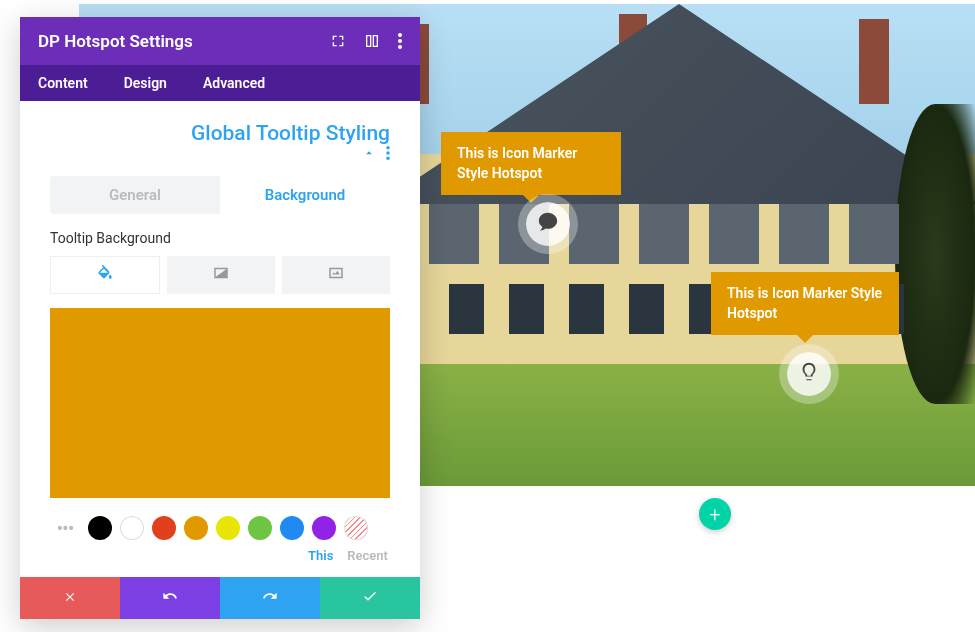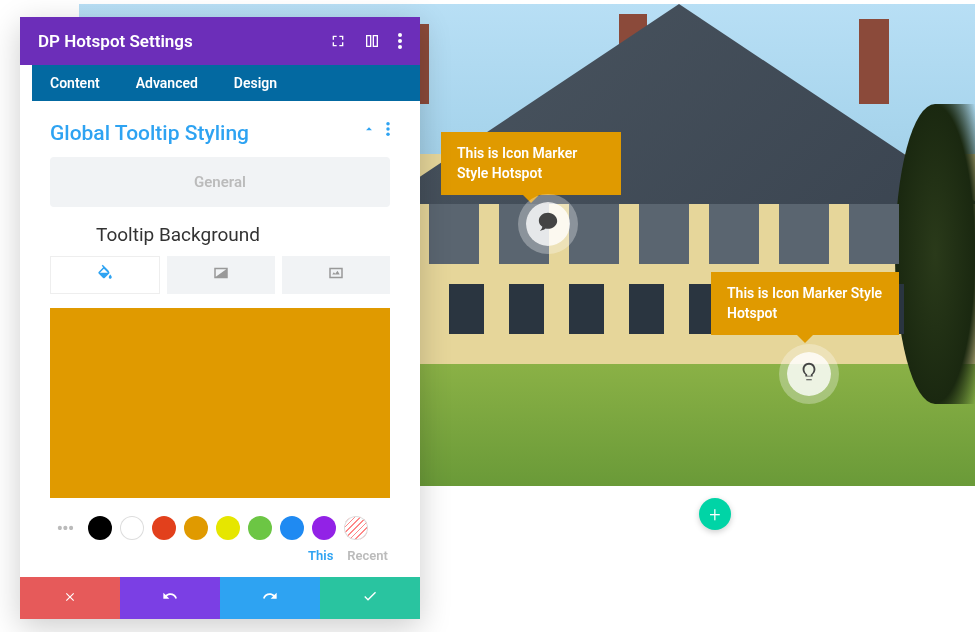--- a/index.html
+++ b/index.html
@@ -34,34 +34,34 @@
 
 .add-button { position: absolute; left: 620px; top: 498px; width: 32px; height: 32px; border-radius: 50%; background: #00d4a6; color: #fff; display: flex; align-items: center; justify-content: center; font-size: 20px; font-weight: 300; cursor: pointer; box-shadow: 0 2px 6px rgba(0,0,0,0.2); }
 
 .settings-panel { position: absolute; left: 20px; top: 17px; width: 400px; height: 602px; background: #fff; box-shadow: 0 8px 30px rgba(0,0,0,0.2); display: flex; flex-direction: column; }
 .panel-header { background: #6c2eb9; color: #fff; padding: 14px 18px; display: flex; align-items: center; justify-content: space-between; }
 .panel-title { font-size: 17px; font-weight: 600; }
 .header-icons { display: flex; gap: 18px; align-items: center; }
 .header-icons span { cursor: pointer; display: flex; }
 .header-icons svg { fill: #fff; }
 
-.panel-tabs { background: #0369a1; display: flex; margin-left: 12px; }
+.panel-tabs { background: #4c1d95; display: flex; }
 .panel-tab { padding: 10px 18px; color: #fff; font-size: 14px; font-weight: 600; cursor: pointer; }
 
 .panel-body { flex: 1; padding: 12px 30px 0 30px; overflow: hidden; }
-.section-header { display: flex; align-items: flex-start; justify-content: space-between; padding: 8px 0 12px 0; }
+.section-header { display: flex; align-items: flex-end; justify-content: space-between; padding: 8px 0 12px 0; flex-direction: column; }
 .section-title { color: #2ea3f2; font-size: 21px; font-weight: 500; }
 .section-actions { display: flex; gap: 10px; align-items: center; }
 .section-actions svg { fill: #2ea3f2; }
 
 .segment-toggle { display: flex; background: #f1f3f5; border-radius: 4px; margin-bottom: 16px; }
-.segment { flex: 1; text-align: center; padding: 16px 0; font-size: 15px; font-weight: 600; cursor: pointer; color: #bbb; }
+.segment { flex: 1; text-align: center; padding: 10px 0; font-size: 15px; font-weight: 600; cursor: pointer; color: #bbb; }
 .segment.active { color: #2ea3f2; background: #fff; }
 
-.field-label { font-size: 19px; color: #333; margin-bottom: 10px; margin-left: 46px; }
+.field-label { font-size: 14px; color: #333; margin-bottom: 10px; }
 .bg-type-tabs { display: flex; gap: 7px; margin-bottom: 14px; }
 .bg-type-tab { flex: 1; height: 38px; background: #f1f3f5; display: flex; align-items: center; justify-content: center; cursor: pointer; }
 .bg-type-tab.active { background: #fff; border: 1px solid #eee; }
 .bg-type-tab svg { fill: #999; }
 .bg-type-tab.active svg { fill: #2ea3f2; }
 
 .color-preview { width: 100%; height: 190px; margin-bottom: 18px; }
 
 .swatch-row { display: flex; align-items: center; gap: 8px; margin-bottom: 8px; }
 .dots-btn { width: 30px; text-align: center; color: #bbb; font-size: 20px; letter-spacing: -1px; cursor: pointer; }
@@ -148,41 +148,42 @@
             <circle cx="2" cy="2" r="2"></circle>
             <circle cx="2" cy="8" r="2"></circle>
             <circle cx="2" cy="14" r="2"></circle>
           </svg>
         </span>
     </div>
   </div>
 
   <div class="panel-tabs">
     <div class="panel-tab">Content</div>
+    <div class="panel-tab">Design</div>
     <div class="panel-tab">Advanced</div>
-    <div class="panel-tab">Design</div>
   </div>
 
   <div class="panel-body">
     <div class="section-header">
       <div class="section-title">Global Tooltip Styling</div>
       <div class="section-actions">
         <span><svg width="14" height="14" viewBox="0 0 24 24">
               <path d="M7 14l5-5 5 5z"></path>
             </svg></span>
         <span><svg width="4" height="14" viewBox="0 0 4 16">
               <circle cx="2" cy="2" r="2"></circle>
               <circle cx="2" cy="8" r="2"></circle>
               <circle cx="2" cy="14" r="2"></circle>
             </svg></span>
       </div>
     </div>
 
     <div class="segment-toggle">
       <div class="segment">General</div>
+      <div class="segment active">Background</div>
     </div>
 
     <div class="field-label">Tooltip Background</div>
 
     <div class="bg-type-tabs">
       <div class="bg-type-tab active">
           <span><svg width="18" height="18" viewBox="0 0 24 24">
               <path d="M16.6 8.6L9 1 7.6 2.4l2 2L3.5 10.5c-.6.6-.6 1.5 0 2.1l5.9 5.9c.3.3.7.4 1.1.4s.8-.1 1.1-.4l6-6c.5-.6.5-1.5 0-1.9zM5.2 11.5L10.5 6.2l5.3 5.3H5.2zM19 14s-2 2.2-2 3.5c0 1.1.9 2 2 2s2-.9 2-2c0-1.3-2-3.5-2-3.5z"></path>
             </svg></span>
         </div>

